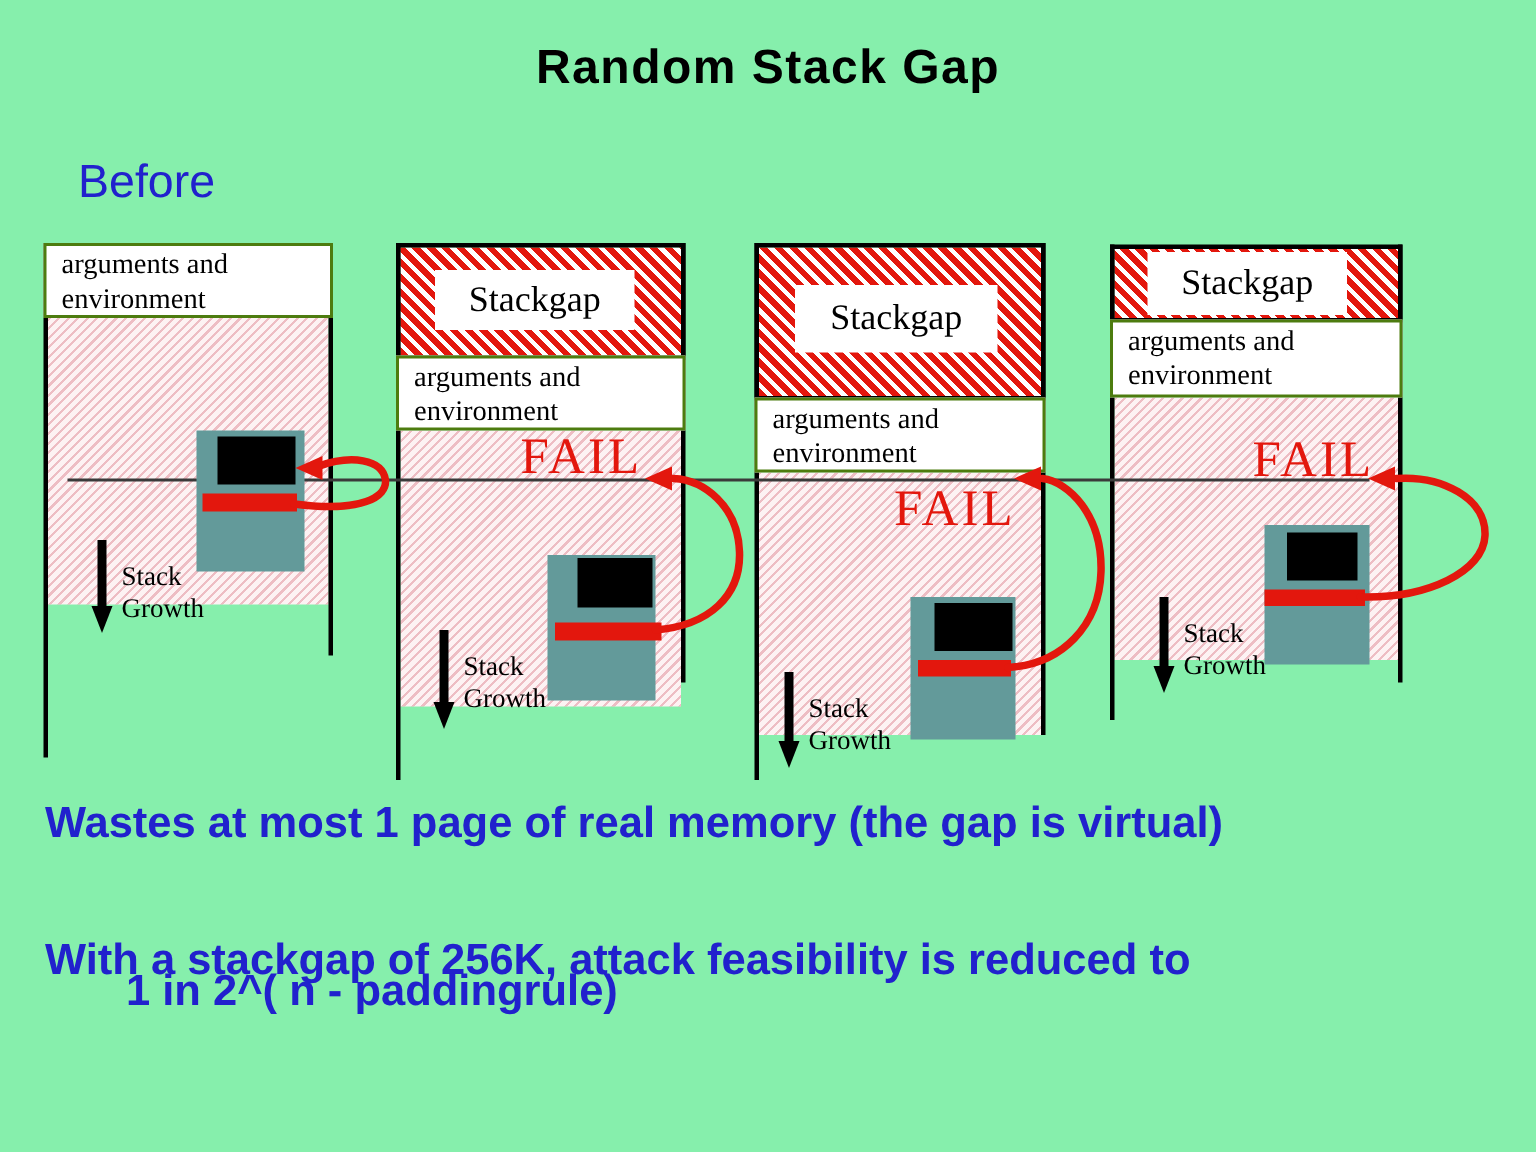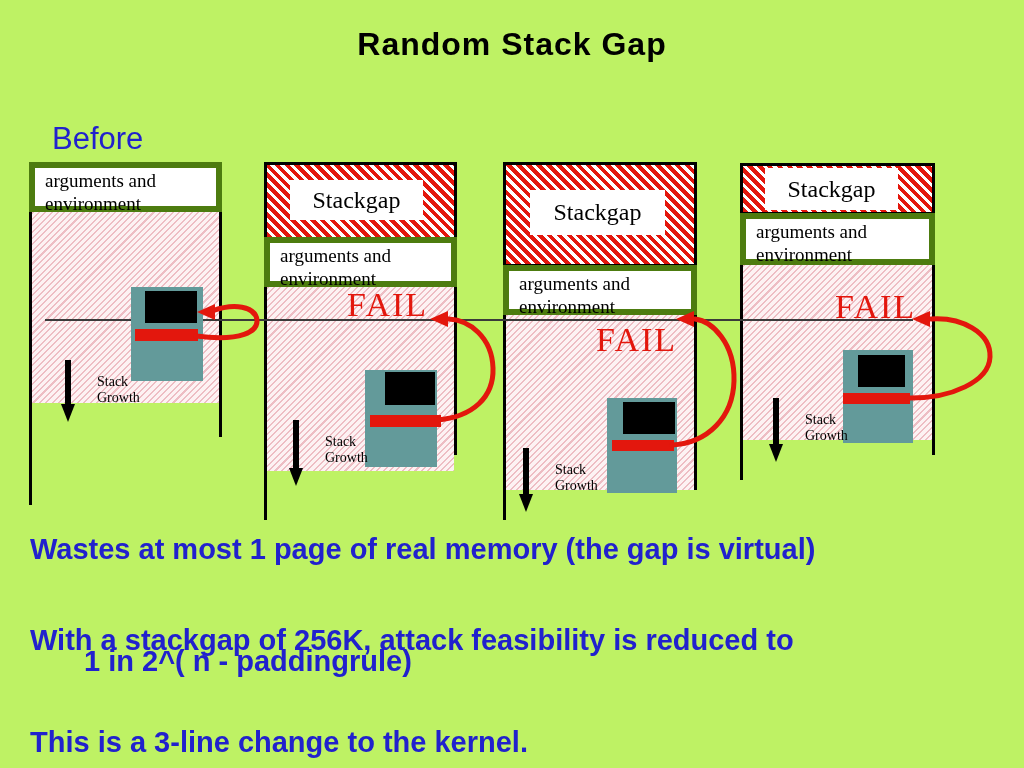--- a/index.html
+++ b/index.html
@@ -1,30 +1,30 @@
 <!DOCTYPE html>
 <html><head>
 <meta charset="utf-8">
 <style>
   html,body{margin:0;padding:0;background:#ffffff;}
   #slide{
-    position:relative;width:1024px;height:768px;background:#bef264;
+    position:relative;width:1024px;height:768px;background:#86efac;
     overflow:hidden;font-family:"Liberation Sans",sans-serif;
   }
   .abs{position:absolute;}
   
   #title{
     left:0;top:26px;width:1024px;text-align:center;
     font-size:32px;font-weight:bold;color:#000;letter-spacing:1px;
   }
   .hdr{font-size:31px;color:#2121cd;white-space:pre;}
   .note{font-size:29px;color:#2121cd;white-space:pre;font-weight:bold;}
   
   .vborder{width:3px;background:#000;}
-  .whitebox{background:#fff;border:6px solid #4d7c0f;box-sizing:border-box;}
+  .whitebox{background:#fff;border:2px solid #4d7c0f;box-sizing:border-box;}
   .args{font-family:"Liberation Serif",serif;font-size:19px;line-height:1.2;
         color:#000;padding:2px 0 0 10px;}
   .hatch-red{
     background:repeating-linear-gradient(45deg,#e3170d 0 4px,#ffffff 4px 7px);
     border:3px solid #000;box-sizing:border-box;
   }
   .gaplabel{
     background:#fff;display:flex;align-items:center;justify-content:center;
     font-family:"Liberation Serif",serif;font-size:24px;color:#000;
   }
@@ -37,34 +37,34 @@
     font-family:"Liberation Serif",serif;font-size:34px;color:#e3170d;
     letter-spacing:2px;white-space:pre;
   }
   
   .computer{background:#639a9a;}
   .screen{position:absolute;background:#000;}
   .bar{position:absolute;background:#e3170d;}
   
   .growth{display:flex;align-items:flex-start;}
   .growth .lbl{
-    margin:14px 0 0 21px;font-family:"Liberation Serif",serif;
-    font-size:14px;line-height:1.15;color:#000;
+    margin:14px 0 0 5px;font-family:"Liberation Serif",serif;
+    font-size:18px;line-height:1.15;color:#000;
   }
   .growth .lbl span{display:block;}
   #hline{height:2px;background:#3a3a3a;}
   #arrow-overlay{left:0;top:0;pointer-events:none;}
 </style>
 </head>
 <body>
 
 <div id="slide">
 
   <div id="title" class="abs">Random Stack Gap</div>
-  <div class="abs hdr" style="left:52px;top:121px;">Before</div>
+  <div class="abs hdr" style="left:52px;top:103px;">Before</div>
 
   <div class="abs pink" style="left:32px;top:212px;width:187px;height:191px;"></div>
   <div class="abs vborder" style="left:29px;top:162px;height:343px;"></div>
   <div class="abs vborder" style="left:219px;top:162px;height:275px;"></div>
   <div class="abs whitebox args" style="left:29px;top:162px;width:193px;height:50px;">
     <span>arguments and environment</span>
   </div>
 
   <div class="abs pink" style="left:267px;top:287px;width:187px;height:184px;"></div>
   <div class="abs vborder" style="left:264px;top:162px;height:358px;"></div>
@@ -176,15 +176,14 @@
       <polygon points="197,312 215,304 215,320"></polygon>
       <polygon points="430,319 448,311 448,327"></polygon>
       <polygon points="676,319 694,311 694,327"></polygon>
       <polygon points="912,319 930,311 930,327"></polygon>
     </g>
   </svg>
 
   <div class="abs note" style="left:30px;top:533px;">Wastes at most 1 page of real memory (the gap is virtual)</div>
   <div class="abs note" style="left:30px;top:624px;">With a stackgap of 256K, attack feasibility is reduced to</div>
   <div class="abs note" style="left:84px;top:645px;text-align:right;">1 in 2^( n - paddingrule)</div>
-  <div class="abs note" style="left:30px;top:726px;">This is a 3-line change to the kernel.</div>
 
 </div>
 
 </body></html>

